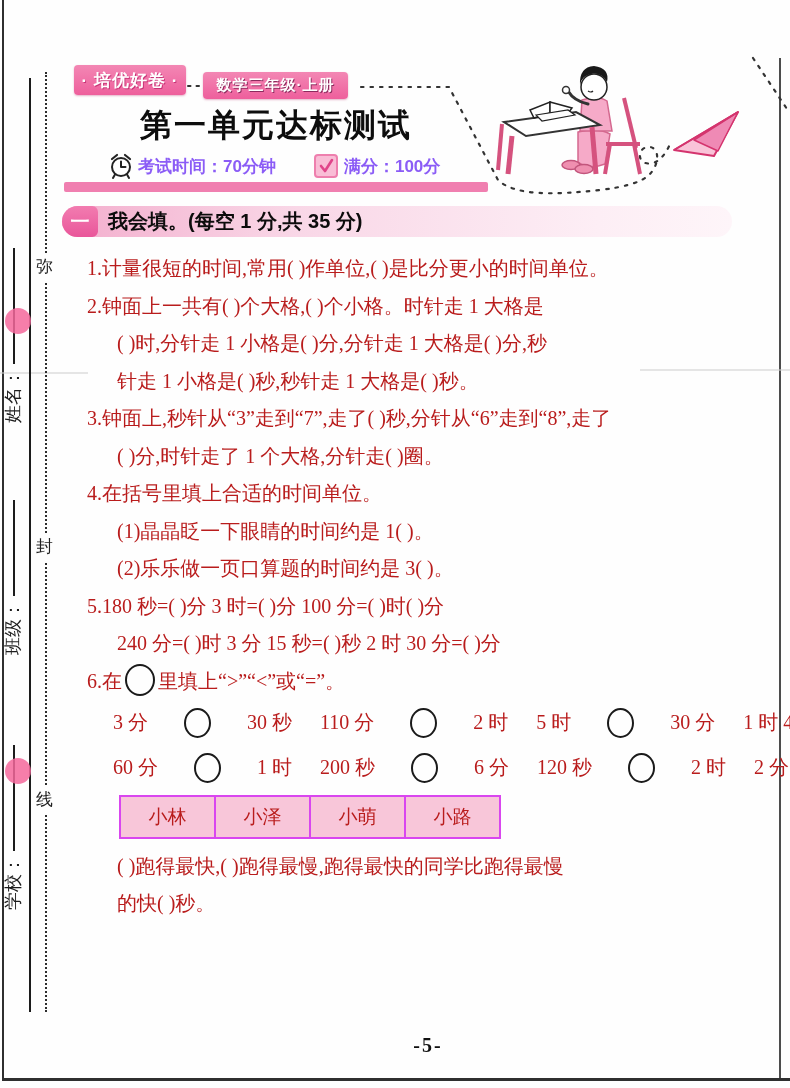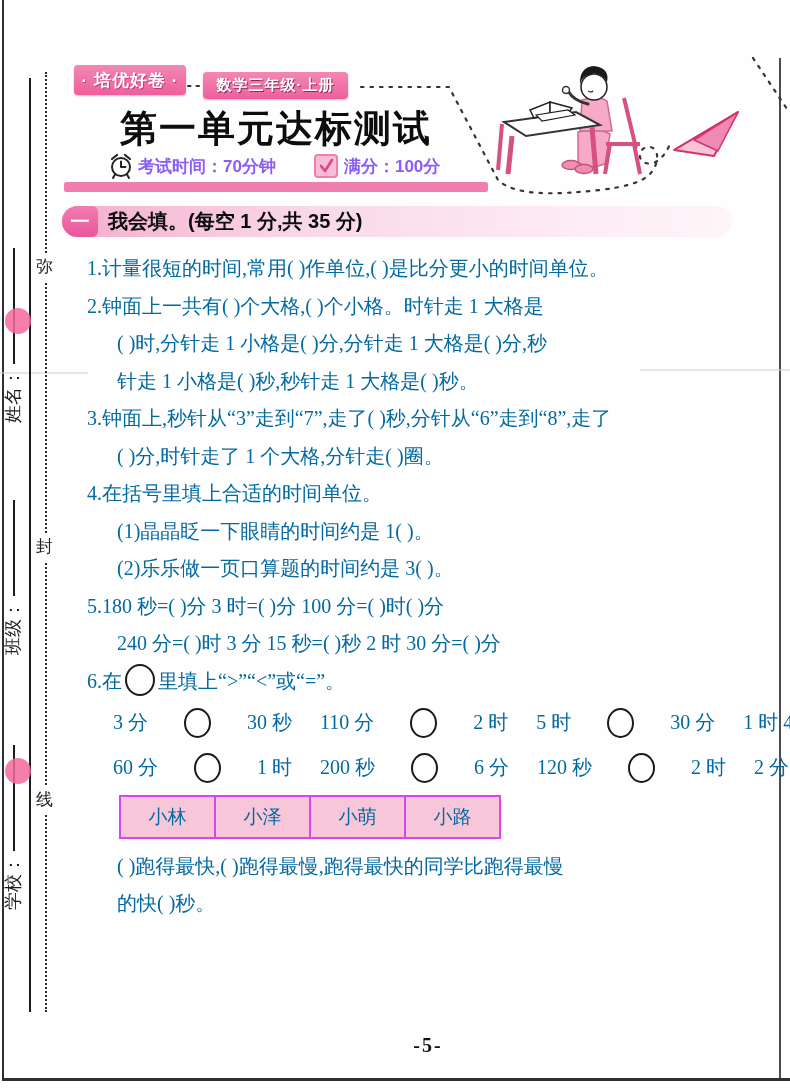--- a/index.html
+++ b/index.html
@@ -33,40 +33,40 @@
   .pink-dot.d1{left:5px;top:308px;}
   .pink-dot.d2{left:5px;top:758px;}
   
   .badge{position:absolute;display:flex;align-items:center;justify-content:center;
     font-family:"Liberation Sans","DejaVu Sans",sans-serif;font-weight:bold;color:#fff;
     background:linear-gradient(180deg,#f387b4,#ee5f9c);border-radius:4px;
     box-shadow:0 1px 2px rgba(180,40,100,.35);letter-spacing:1px;}
   .badge.b1{left:74px;top:65px;width:112px;height:30px;font-size:17px;text-shadow:1px 1px 0 #c73577;}
   .badge.b2{left:203px;top:72px;width:145px;height:27px;font-size:15px;text-shadow:1px 1px 0 #8c2b5e;}
   .paper-title{position:absolute;left:64px;top:104px;width:424px;text-align:center;
-    font-family:"Liberation Sans","DejaVu Sans",sans-serif;font-weight:bold;font-size:37px;
+    font-family:"Liberation Sans","DejaVu Sans",sans-serif;font-weight:bold;font-size:32px;
     letter-spacing:2px;color:#0d0d0d;}
   .meta-row{position:absolute;left:108px;top:152px;width:420px;height:28px;display:flex;align-items:center;
     font-family:"Liberation Sans","DejaVu Sans",sans-serif;font-weight:bold;font-size:17px;color:#8b5cf6;}
   .clock-ic{width:26px;height:26px;margin-right:4px;flex:0 0 auto;}
   .check-box{width:20px;height:20px;margin:0 6px 0 38px;background:#f9bdd6;border:2px solid #ee7fae;
     border-radius:4px;display:flex;align-items:center;justify-content:center;flex:0 0 auto;}
   .pink-bar{position:absolute;left:64px;top:182px;width:424px;height:10px;background:#f07fb0;border-radius:2px;}
   .deco-svg{position:absolute;left:0;top:0;width:790px;height:230px;pointer-events:none;}
   .illu-svg{position:absolute;left:478px;top:52px;width:305px;height:148px;}
   
   .section-pill{position:absolute;left:62px;top:206px;width:670px;height:31px;border-radius:16px;
     background:linear-gradient(90deg,#f3aecd 0%,#f9d7e7 35%,#fdeef5 80%,#fef5f9 100%);}
   .section-chip{position:absolute;left:0;top:0;width:36px;height:31px;border-radius:16px 6px 6px 16px;
     background:linear-gradient(180deg,#f27cb0,#e9569a);color:#fff;display:flex;align-items:center;
     justify-content:center;font-family:"Liberation Sans","DejaVu Sans",sans-serif;font-weight:bold;font-size:19px;}
   .section-title{position:absolute;left:46px;top:0;height:31px;line-height:31px;
     font-family:"Liberation Sans","DejaVu Sans",sans-serif;font-weight:bold;font-size:20px;color:#0c0c0c;}
   
-  .body-col{position:absolute;left:87px;top:250px;width:692px;font-size:20px;line-height:37.5px;color:#0369a1;}
+  .body-col{position:absolute;left:87px;top:250px;width:692px;font-size:20px;line-height:37.5px;color:#b91c1c;}
   .bline{height:37.5px;white-space:nowrap;}
   .ind1{padding-left:30px;}
   .cmp-row{height:45px;display:flex;align-items:center;gap:28px;padding-left:26px;white-space:nowrap;}
   .cmp-item{display:flex;align-items:center;gap:33px;}
   .cmp-circle{display:inline-block;width:27px;height:30px;border:2px solid #1a1a1a;border-radius:50%;
     margin:0 3px;box-sizing:border-box;flex:0 0 auto;}
   .q6head .cmp-circle{width:30px;height:32px;vertical-align:-8px;}
   .score-table{border-collapse:collapse;margin:5px 0 9px 32px;}
   .score-table td{border:2px solid #d946ef;width:91px;height:37px;text-align:center;font-size:19px;}
   .score-table tr.hd td{background:#f8c6d9;}

